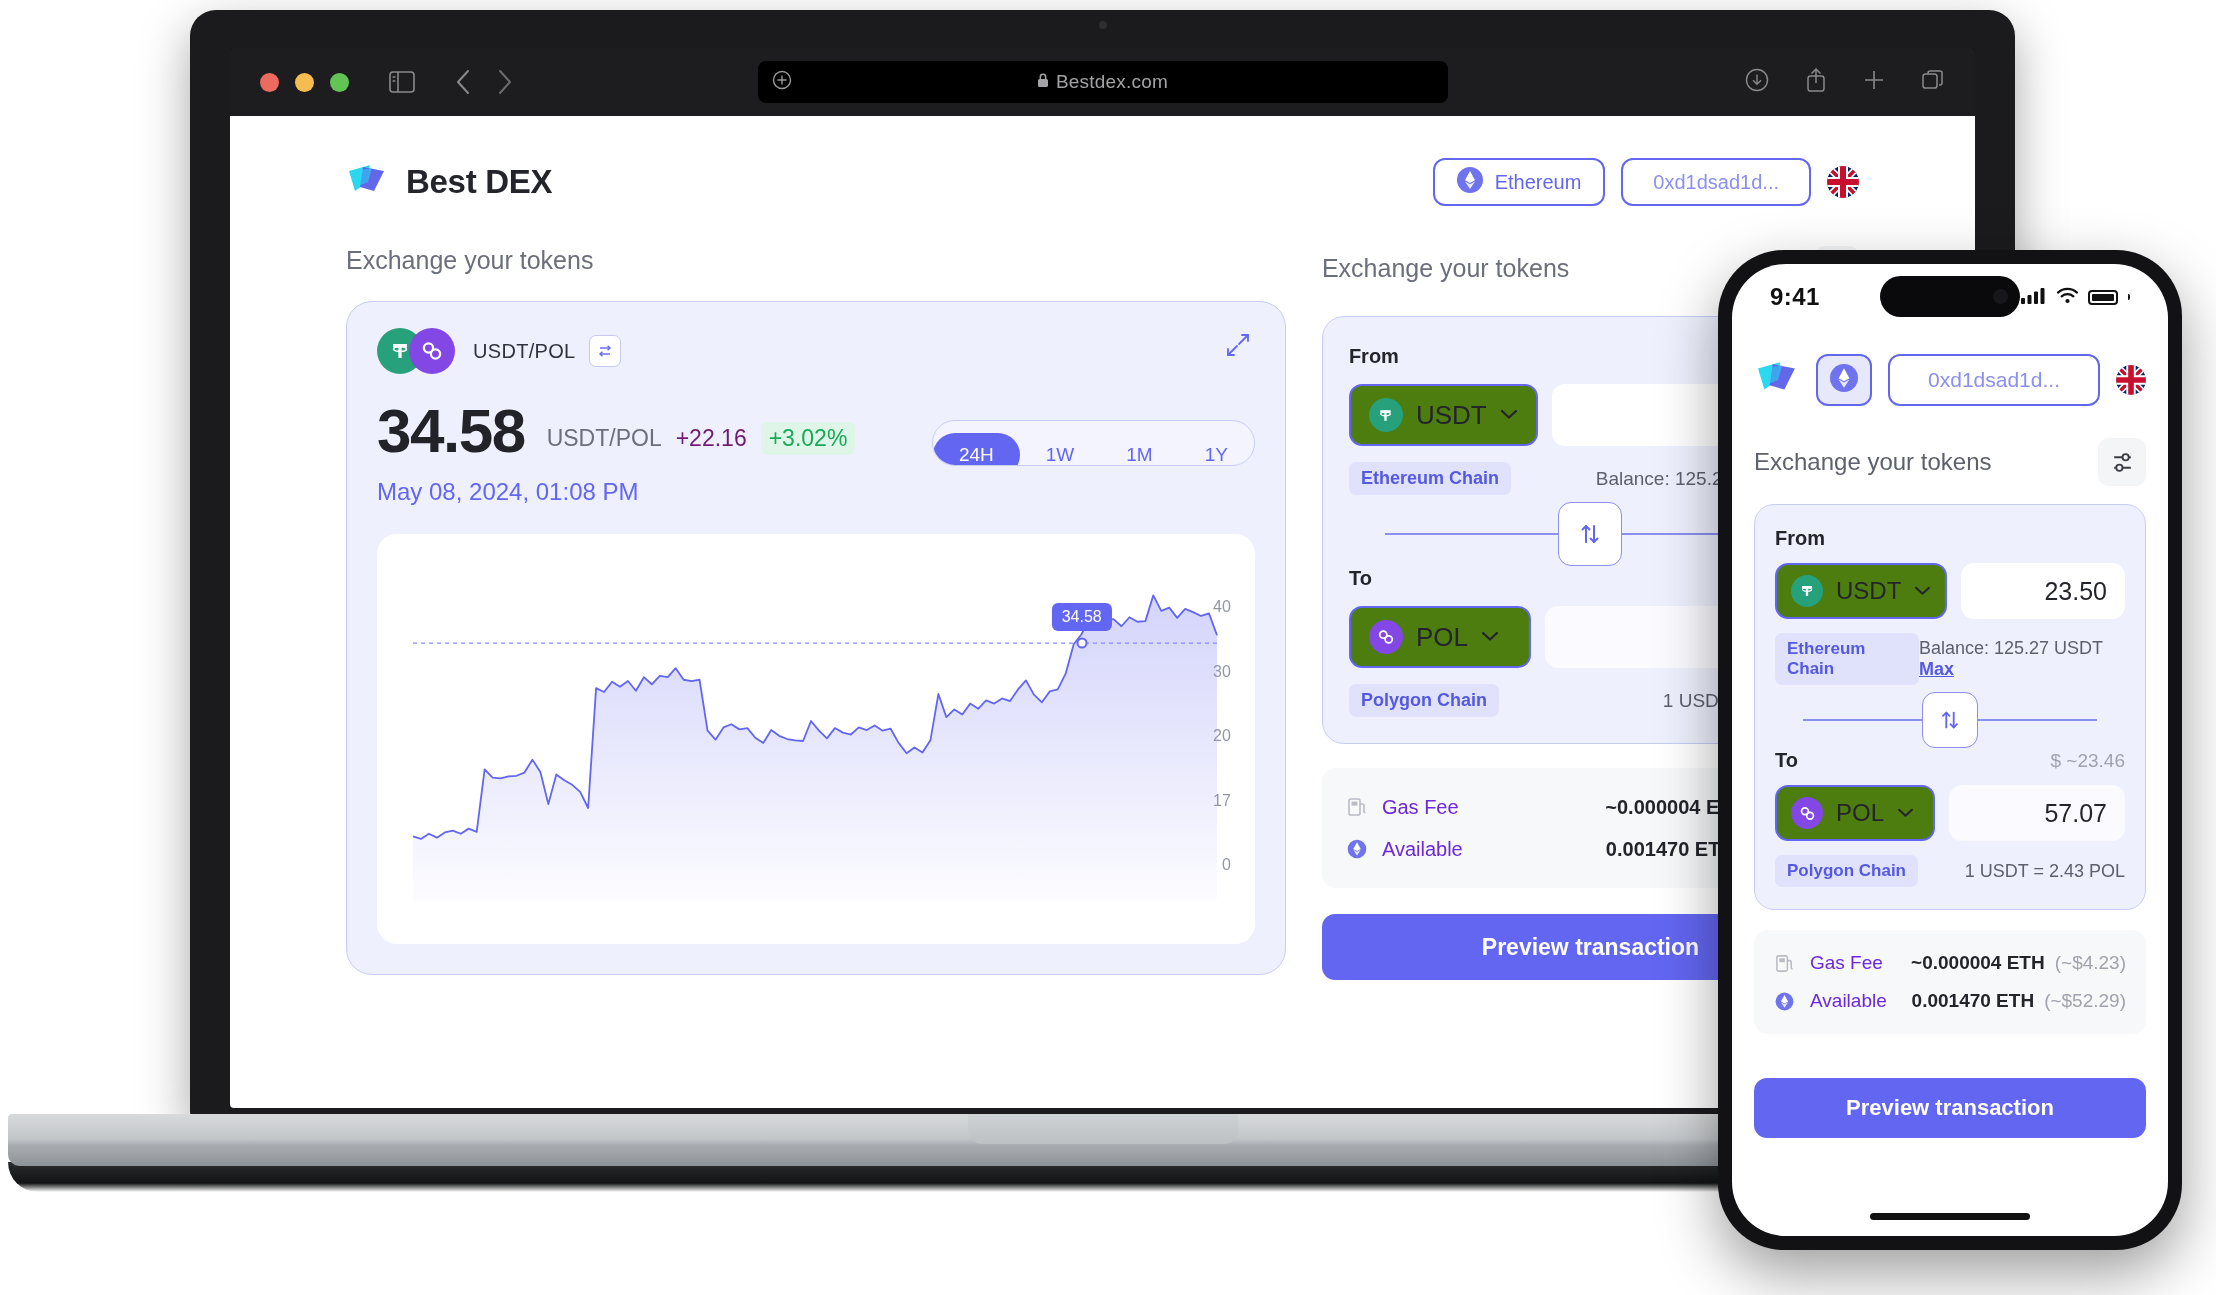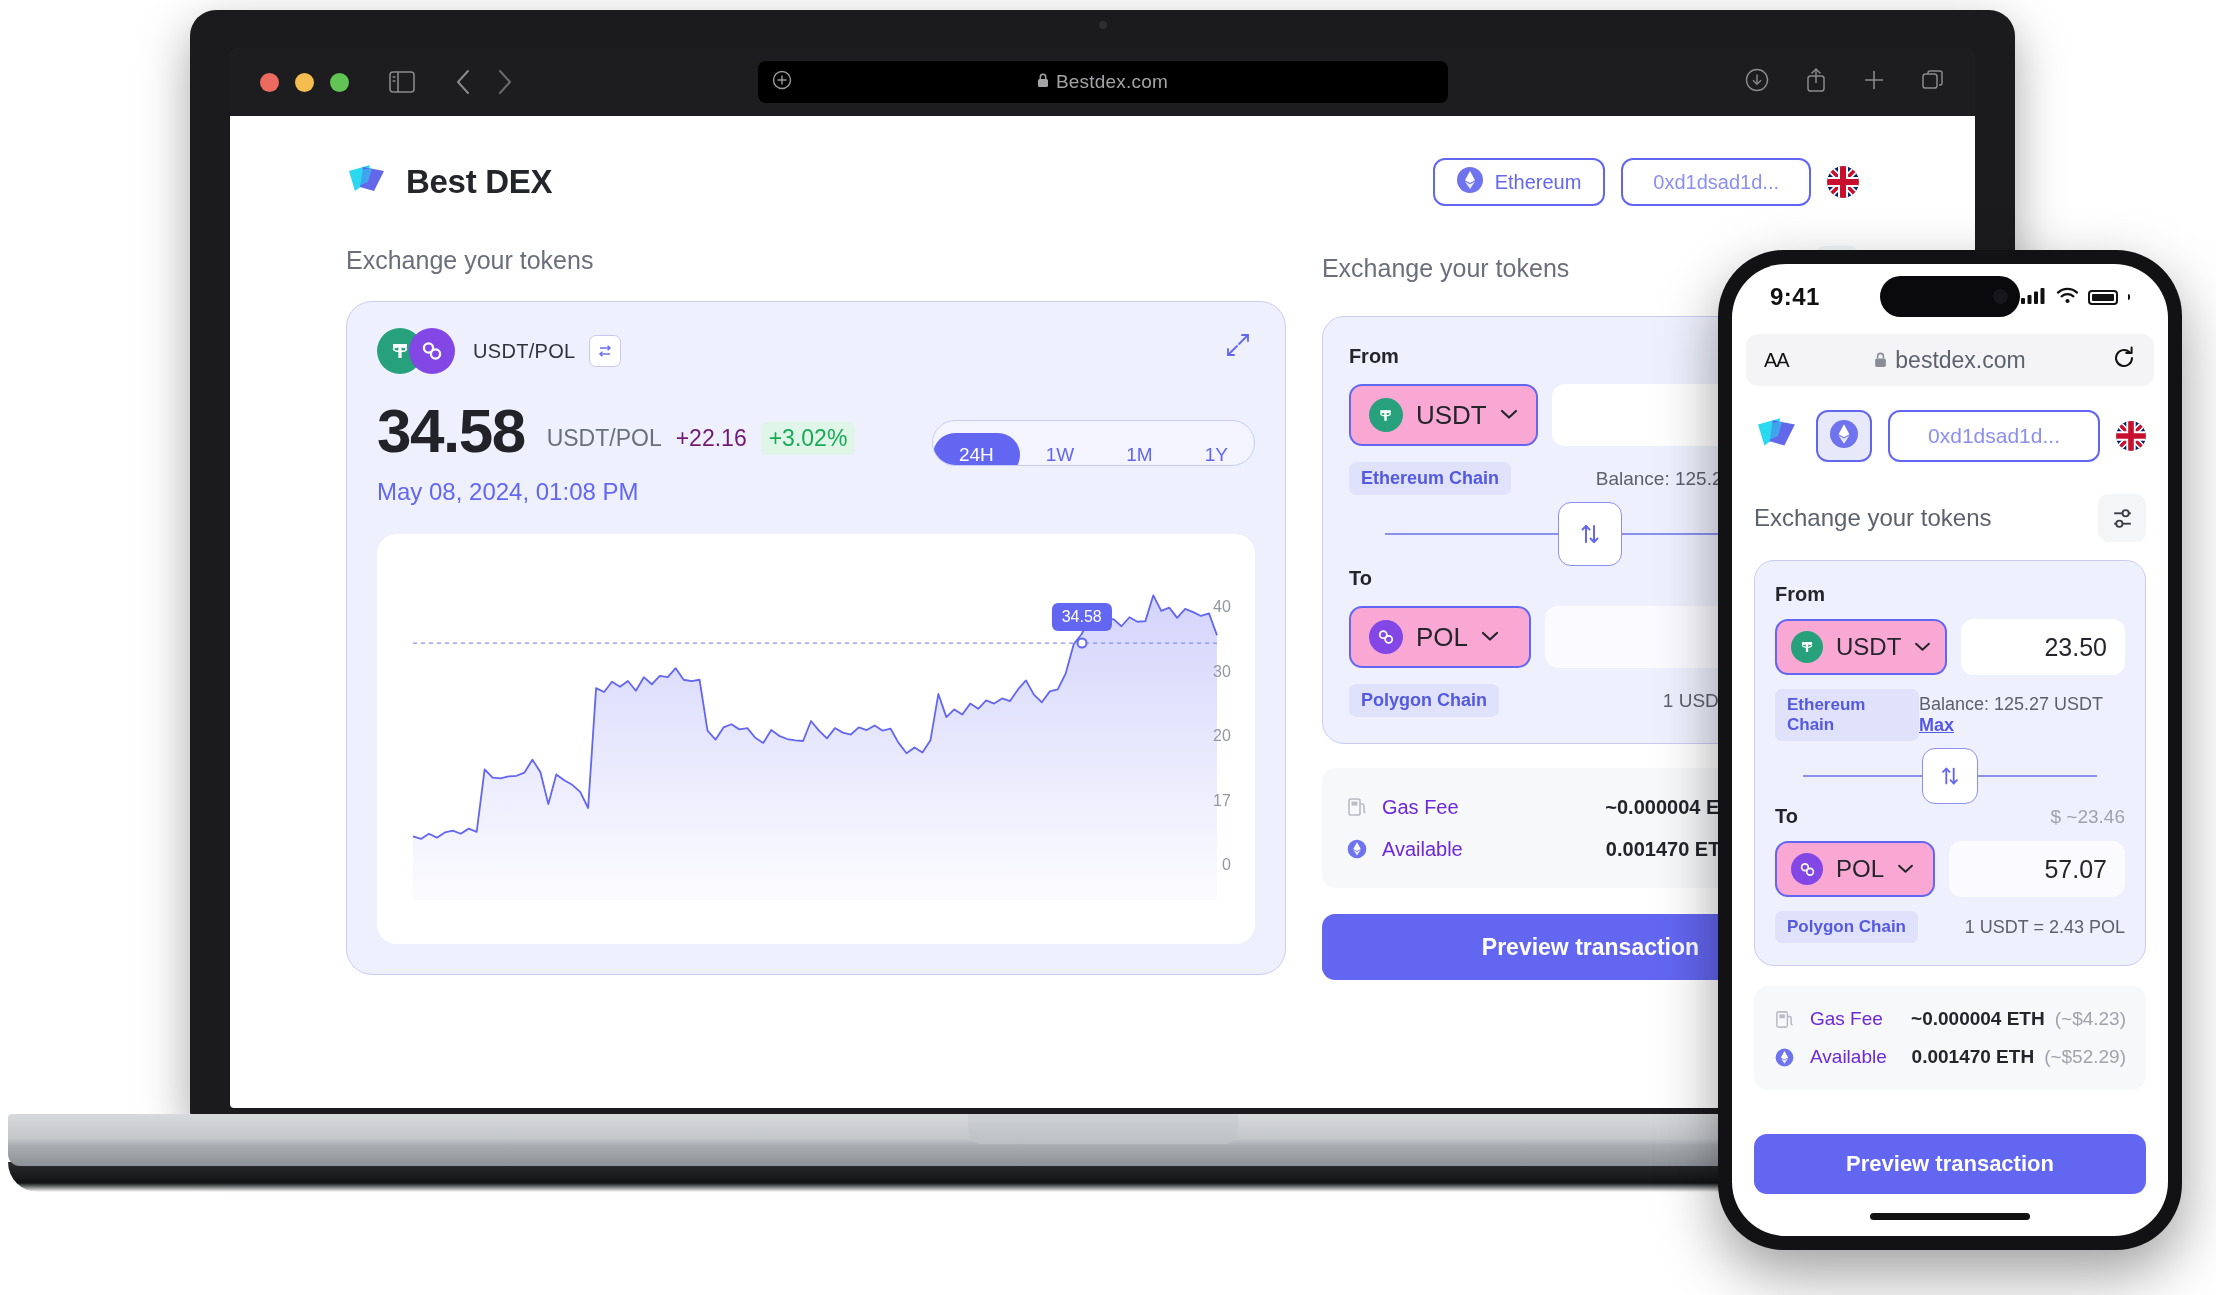--- a/index.html
+++ b/index.html
@@ -165,21 +165,21 @@
     margin-left: auto; width: 44px; height: 44px; border-radius: 10px;
     background: #f4f5f7; display: flex; align-items: center; justify-content: center;
   }
   .swap-card {
     margin-top: 26px; background: #eef0fd; border: 1.5px solid #c9cdf6;
     border-radius: 22px; padding: 28px 26px 26px 26px;
   }
   .lbl { font-size: 20px; font-weight: 700; color: #24252b; }
   .token-row { display: flex; align-items: center; gap: 14px; margin-top: 16px; }
   .token-sel {
-    border: 2px solid #6366f1; background: #f9a8d4; border-radius: 13px;
+    border: 2px solid #6366f1; background: #4d7c0f; border-radius: 13px;
     height: 62px; display: flex; align-items: center; gap: 13px; padding: 0 18px;
     min-width: 182px;
   }
   .token-sel .nm { font-size: 26px; color: #24252b; font-weight: 400; }
   .amt-field {
     flex: 1; height: 62px; background: #fff; border-radius: 13px;
     display: flex; align-items: center; justify-content: flex-end;
     padding: 0 22px; font-size: 27px; color: #24252b;
   }
   .amt-field.muted { background: #fafaff; }
@@ -629,38 +629,20 @@
               <circle cx="11.5" cy="14" r="2.1" fill="#111"></circle>
             </svg>
         </span>
         <span class="bat">
             <i></i>
           </span>
         <span class="bat-tip"></span>
       </span>
     </div>
 
-    <div class="safari-bar">
-      <span class="aa"><span>AA</span></span>
-      <span class="safari-url">
-        <span>
-          <svg width="13" height="16" viewBox="0 0 12 15">
-              <rect x="1" y="6" width="10" height="8" rx="1.6" fill="#8a8d96"></rect>
-              <path d="M3.3 6V4a2.7 2.7 0 0 1 5.4 0v2" fill="none" stroke="#8a8d96" stroke-width="1.5"></path>
-            </svg>
-        </span>
-        <span>bestdex.com</span>
-      </span>
-      <span class="reload">
-        <svg width="24" height="24" viewBox="0 0 24 24">
-            <path d="M20 12a8 8 0 1 1-2.6-5.9" fill="none" stroke="#111" stroke-width="2" stroke-linecap="round"></path>
-            <polyline points="19.6,1.6 19.6,7 14.2,7" fill="none" stroke="#111" stroke-width="2" stroke-linecap="round" stroke-linejoin="round"></polyline>
-          </svg>
-      </span>
-    </div>
 
     <div class="ph-body">
       <div class="ph-header">
         <span>
           <svg width="46" height="40" viewBox="0 0 42 38">
             <path d="M3 10 L24 4 L20 22 L9 30 Z" fill="#2ad8f0"></path>
             <path d="M17 6 L38 10 L28 30 L14 26 Z" fill="#5b5fe8" opacity=".95"></path>
             <path d="M14 9 L26 7 L22 21 L13 25 Z" fill="#2ad8f0" opacity=".55"></path>
           </svg>
         </span>

